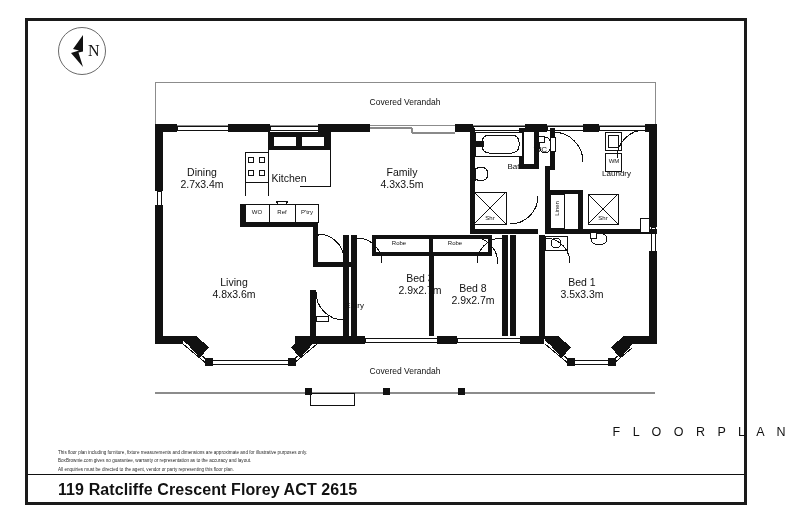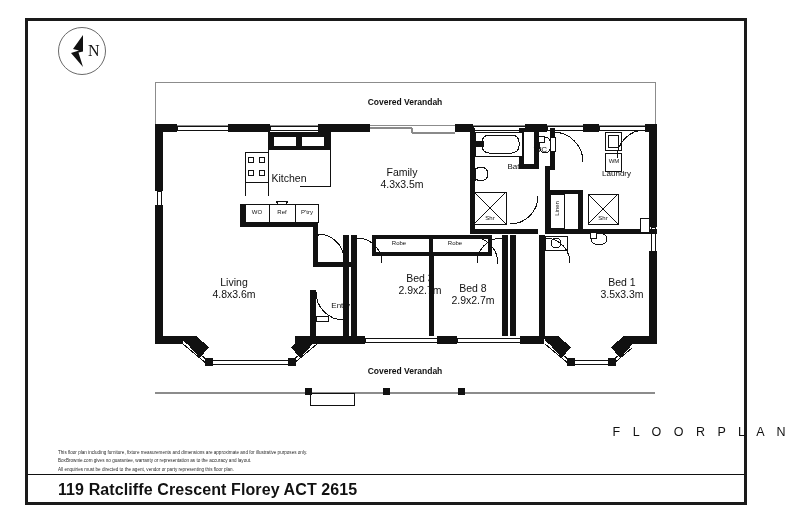--- a/index.html
+++ b/index.html
@@ -18,21 +18,21 @@
   #plan svg{position:absolute;left:0;top:0;}
 
   
   .lbl{position:absolute;text-align:center;color:#111;line-height:1.16;white-space:nowrap;}
   .room{font-size:10.5px;}
   .room .nm{display:block;}
   .room .dim{display:block;}
   .small{font-size:8px;text-align:right;}
   .tiny{font-size:6px;}
   .tiny-rot{font-size:6px;transform:rotate(-90deg);transform-origin:center center;}
-  .verandah{font-size:8.5px;font-weight:bold;}
+  .verandah{font-size:8.5px;}
 
   
   #fp-title{position:absolute;left:0;top:425px;width:790px;text-align:right;font-size:12.5px;letter-spacing:4.5px;color:#111;font-weight:400;}
 
   
   #disclaimer{position:absolute;left:58px;top:449px;width:400px;font-size:4.6px;line-height:1.85;color:#2b2b2b;}
   #disclaimer div{white-space:nowrap;}
   #divider{position:absolute;left:28px;top:474px;width:716px;height:1px;background:#111;}
   #address{position:absolute;left:58px;top:481px;font-size:16px;font-weight:bold;color:#111;letter-spacing:.1px;text-align:center;}
 </style>
@@ -263,54 +263,58 @@
       <rect x="458" y="388" width="7" height="7" fill="#111"></rect>
       <rect x="310" y="393" width="44" height="12" fill="none" stroke="#111" stroke-width="1"></rect>
     </g>
   </svg>
   </div>
 
   <div class="lbl verandah" style="left:330px;top:98px;width:150px;">Covered Verandah</div>
 
   <div class="lbl verandah" style="left:330px;top:367px;width:150px;">Covered Verandah</div>
 
+  <div class="lbl room" style="left:166px;top:166px;width:72px;">
+    <span class="nm">Dining</span>
+    <span class="dim">2.7x3.4m</span>
+  </div>
 
   <div class="lbl room" style="left:258px;top:172px;width:62px;">
     <span class="nm">Kitchen</span>
   </div>
 
   <div class="lbl room" style="left:366px;top:166px;width:72px;">
     <span class="nm">Family</span>
     <span class="dim">4.3x3.5m</span>
   </div>
 
   <div class="lbl room" style="left:198px;top:276px;width:72px;">
     <span class="nm">Living</span>
     <span class="dim">4.8x3.6m</span>
   </div>
 
-  <div class="lbl small" style="left:310px;top:301px;width:40px;">Entry</div>
+  <div class="lbl small" style="left:324px;top:301px;width:40px;">Entry</div>
 
   <div class="lbl small" style="left:484px;top:162px;width:40px;">Bath</div>
 
   <div class="lbl small" style="left:521px;top:145px;width:26px;">WC</div>
 
   <div class="lbl small" style="left:573px;top:169px;width:58px;">Laundry</div>
 
   <div class="lbl room" style="left:352px;top:272px;width:72px;margin-left:32px;">
     <span class="nm">Bed 3</span>
     <span class="dim">2.9x2.7m</span>
   </div>
 
   <div class="lbl room" style="left:437px;top:282px;width:72px;">
     <span class="nm">Bed 8</span>
     <span class="dim">2.9x2.7m</span>
   </div>
 
-  <div class="lbl room" style="left:546px;top:276px;width:72px;margin-left:40px;">
+  <div class="lbl room" style="left:546px;top:276px;width:72px;">
     <span class="nm">Bed 1</span>
     <span class="dim">3.5x3.3m</span>
   </div>
 
   <div class="lbl tiny" style="left:246px;top:209px;width:22px;">WO</div>
   <div class="lbl tiny" style="left:271px;top:209px;width:22px;">Ref</div>
   <div class="lbl tiny" style="left:296px;top:209px;width:22px;">P'try</div>
   <div class="lbl tiny" style="left:380px;top:240px;width:38px;">Robe</div>
   <div class="lbl tiny" style="left:436px;top:240px;width:38px;">Robe</div>
   <div class="lbl tiny" style="left:481px;top:215px;width:18px;">Shr</div>

